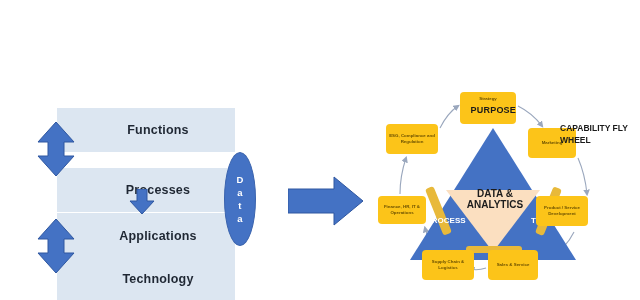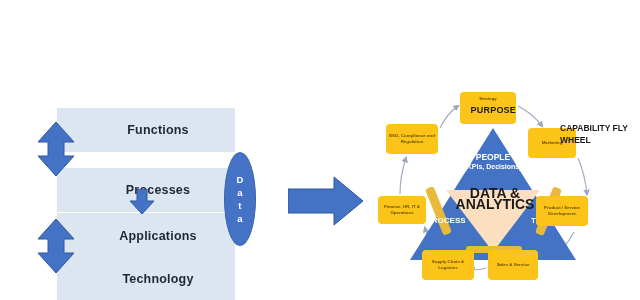--- a/index.html
+++ b/index.html
@@ -59,21 +59,21 @@
 
   .tri-label{position:absolute;color:#ffffff;font-weight:700;text-align:center;}
   .lbl-people{left:56px;top:60px;width:118px;font-size:8.5px;line-height:10px;}
   .lbl-people .sub{font-size:7px;font-weight:700;line-height:9px;}
   .lbl-process{left:42px;top:124px;width:52px;font-size:8px;}
   .lbl-tech{left:142px;top:124px;width:44px;font-size:8px;}
 
   .core-text{
     position:absolute;left:62px;top:96px;width:110px;
     text-align:center;color:#1b1b1b;font-weight:700;
-    font-size:14px;line-height:11px;
+    font-size:10px;line-height:11px;
   }
 
   .ybox{
     position:absolute;background:#fcc419;border-radius:4px;
     display:flex;align-items:center;justify-content:center;
     text-align:center;color:#6b5000;font-size:4.4px;line-height:5.6px;
     font-weight:700;padding:2px 3px;box-sizing:border-box;
   }
   .ybox.top{left:82px;top:0px;width:56px;height:32px;align-items:flex-start;padding-top:4px;}
   .ybox.tl{left:8px;top:32px;width:52px;height:30px;}
@@ -169,24 +169,20 @@
         <polygon points="85,0 168,132 2,132" fill="#4472c4"></polygon>
 
         <polygon points="38,62 132,62 85,124" fill="#fbdfc0"></polygon>
 
         <rect x="26" y="58" width="9" height="50" rx="3" fill="#e8b93a" transform="rotate(-22 30 83)"></rect>
         <rect x="136" y="58" width="9" height="50" rx="3" fill="#e8b93a" transform="rotate(22 140 83)"></rect>
         <rect x="58" y="118" width="56" height="7" rx="3" fill="#e8b93a"></rect>
       </svg>
     </div>
 
-    <div class="tri-label lbl-people">
-      <div>PEOPLE</div>
-      <div class="sub">(KPIs, Decisions)</div>
-    </div>
     <div class="tri-label lbl-process">PROCESS</div>
     <div class="tri-label lbl-tech">TECH</div>
 
     <div class="core-text">
       <div>DATA &amp;</div>
       <div>ANALYTICS</div>
     </div>
 
     <div class="ybox top">
       <span>Strategy</span>

